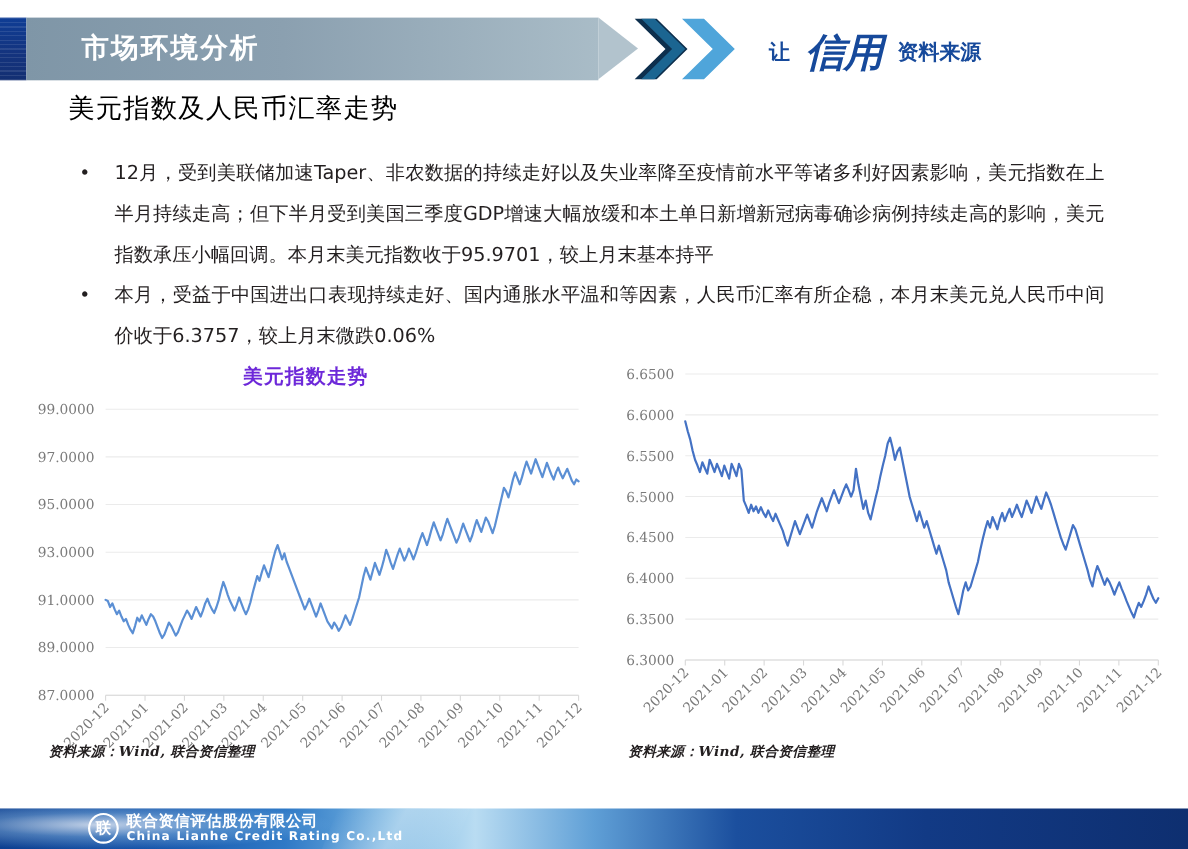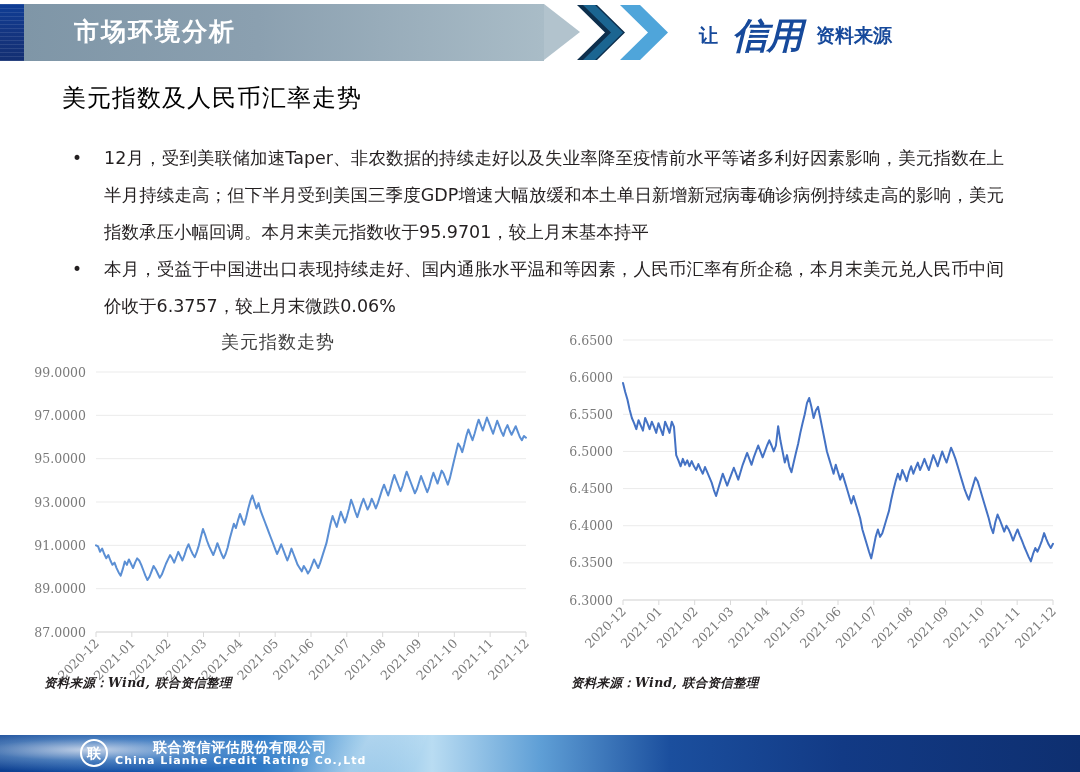--- a/index.html
+++ b/index.html
@@ -11,21 +11,21 @@
   }
   #slide {
     position: relative;
     width: 1080px; height: 772px;
     background: #ffffff;
     overflow: hidden;
   }
 
   
   #header {
-    position: absolute; left: 0; top: 4px;
+    position: absolute; left: 0; top: 16px;
     width: 950px; height: 57px;
   }
   .hdr-navy {
     position: absolute; left: 0; top: 0;
     width: 24px; height: 57px;
     background: linear-gradient(180deg,#0f3d95 0%, #14347f 55%, #132f72 100%);
   }
   .hdr-navy::after{
     content:""; position:absolute; inset:0;
     background: repeating-linear-gradient(180deg, rgba(255,255,255,.10) 0 1px, rgba(255,255,255,0) 1px 4px);
@@ -89,22 +89,22 @@
   #bullet2 { left: 104px; top: 251px; width: 900px; }
 
   
   .chart-card { position: absolute; top: 328px; }
   #chart-left  { left: 18px;  width: 520px; height: 400px; }
   #chart-right { left: 545px; width: 520px; height: 400px; }
 
   .chart-title {
     text-align: center;
     font-family: "DejaVu Sans", sans-serif;
-    font-size: 18px; font-weight: normal;
-    color: #404040;
+    font-size: 18px; font-weight: bold;
+    color: #6d28d9;
     letter-spacing: 1px;
     margin: 2px 0 6px 0;
   }
   .plot { position: relative; }
   .plot svg { display: block; }
   .src {
     position: absolute; left: 26px; bottom: 36px;
     font-family: "DejaVu Serif", serif;
     font-style: italic; font-weight: bold;
     font-size: 12.5px; color: #231f20;
@@ -138,21 +138,20 @@
     border: 2px solid #ffffff;
     display: flex; align-items: center; justify-content: center;
     font-family: "DejaVu Serif", serif;
     font-size: 14px; font-weight: bold; color: #ffffff;
     line-height: 1;
   }
   .foot-txt-cn {
     font-family: "DejaVu Sans", sans-serif;
     font-size: 14px; font-weight: bold; letter-spacing: .5px;
     line-height: 15px;
-    margin-left: 38px;
   }
   .foot-txt-en {
     font-family: "DejaVu Sans", sans-serif;
     font-size: 11px; font-weight: bold; letter-spacing: 1.1px;
     line-height: 11px;
   }
 </style>
 </head>
 <body>
 

